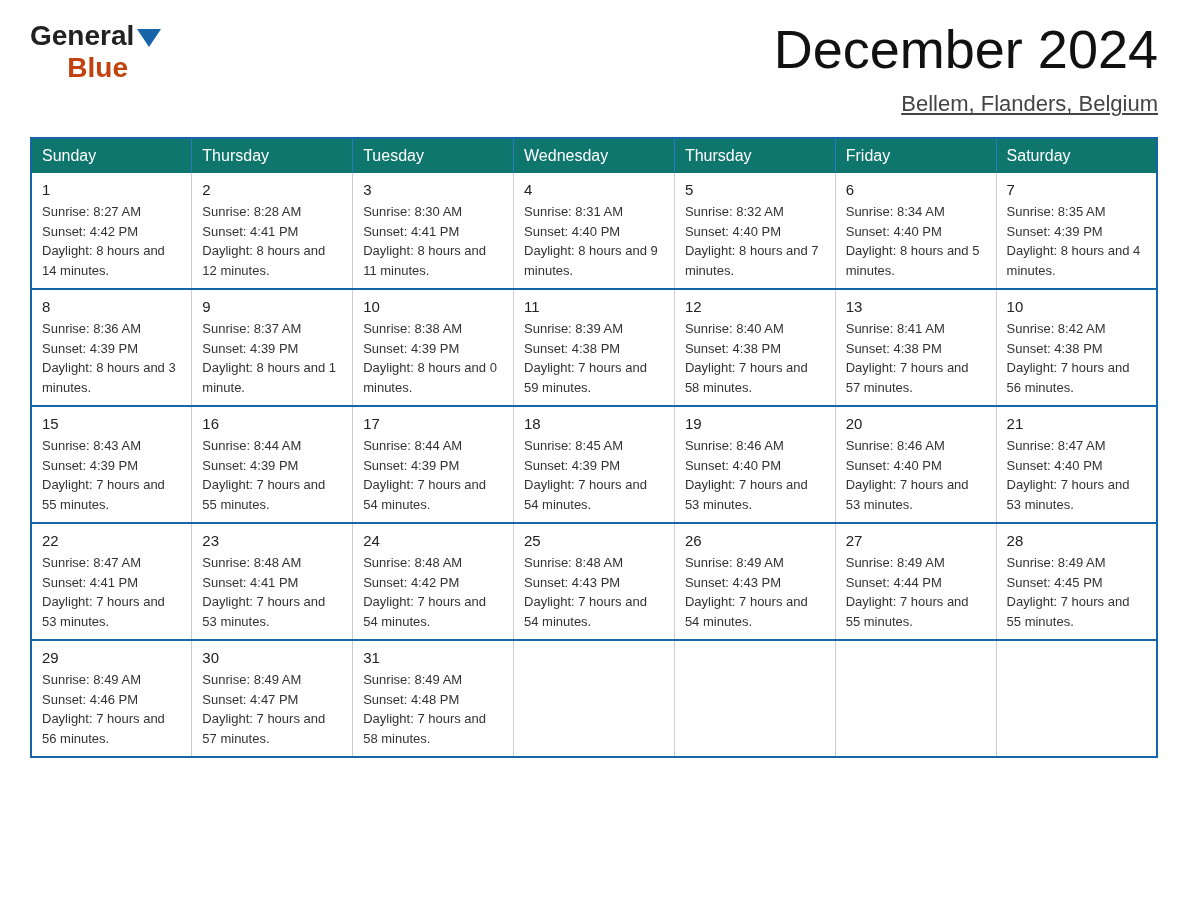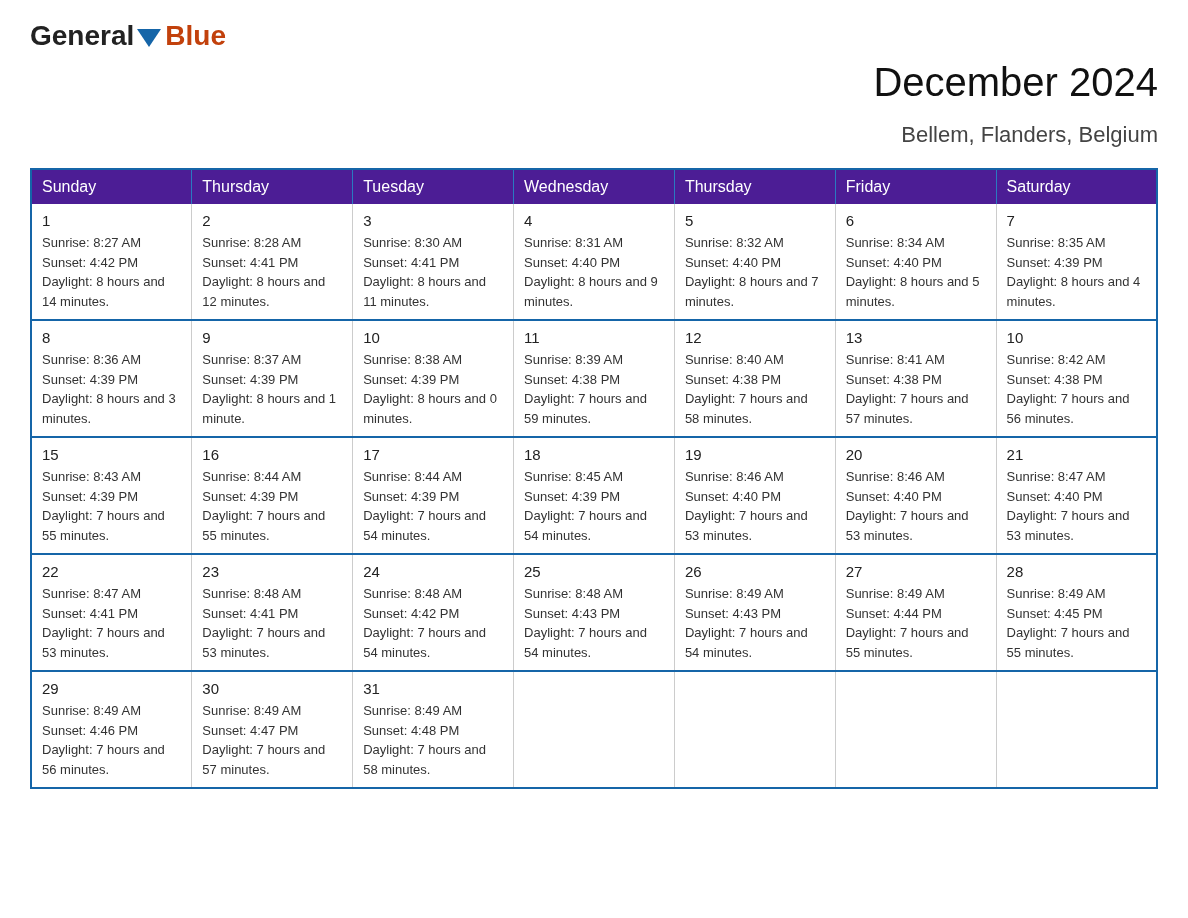--- a/index.html
+++ b/index.html
@@ -11,21 +11,21 @@
       padding: 20px 30px 30px 30px;
     }
     .header {
       display: flex;
       justify-content: space-between;
       align-items: flex-start;
       margin-bottom: 20px;
     }
     .logo {
       display: flex;
-      flex-direction: row;
+      flex-direction: column;
       align-items: center;
     }
     .logo-text {
       display: flex;
       align-items: center;
       font-size: 28px;
       font-weight: bold;
       color: #222;
     }
     .logo-general { color: #222; }
@@ -43,38 +43,38 @@
       color: #c2410c;
       font-size: 28px;
       font-weight: bold;
       margin-top: -4px;
       margin-left: 2px;
     }
     .title-block {
       text-align: right;
     }
     .month-title {
-      font-size: 40px;
+      font-size: 54px;
       font-weight: normal;
       color: #111;
       line-height: 1.1;
-      margin-top: 40px;
     }
     .location-title {
       font-size: 22px;
       color: #444;
-      margin-top: 18px;
+      margin-top: 12px;
+      text-decoration: underline;
     }
     table {
       width: 100%;
       border-collapse: collapse;
       border: 2px solid #1565a8;
     }
     thead tr th {
-      background-color: #4c1d95;
+      background-color: #0f766e;
       color: #fff;
       font-size: 16px;
       font-weight: normal;
       padding: 8px 10px;
       text-align: left;
       border-right: 1px solid #2a7ac0;
     }
     thead tr th:last-child { border-right: none; }
     tbody tr {
       border-bottom: 2px solid #1565a8;

